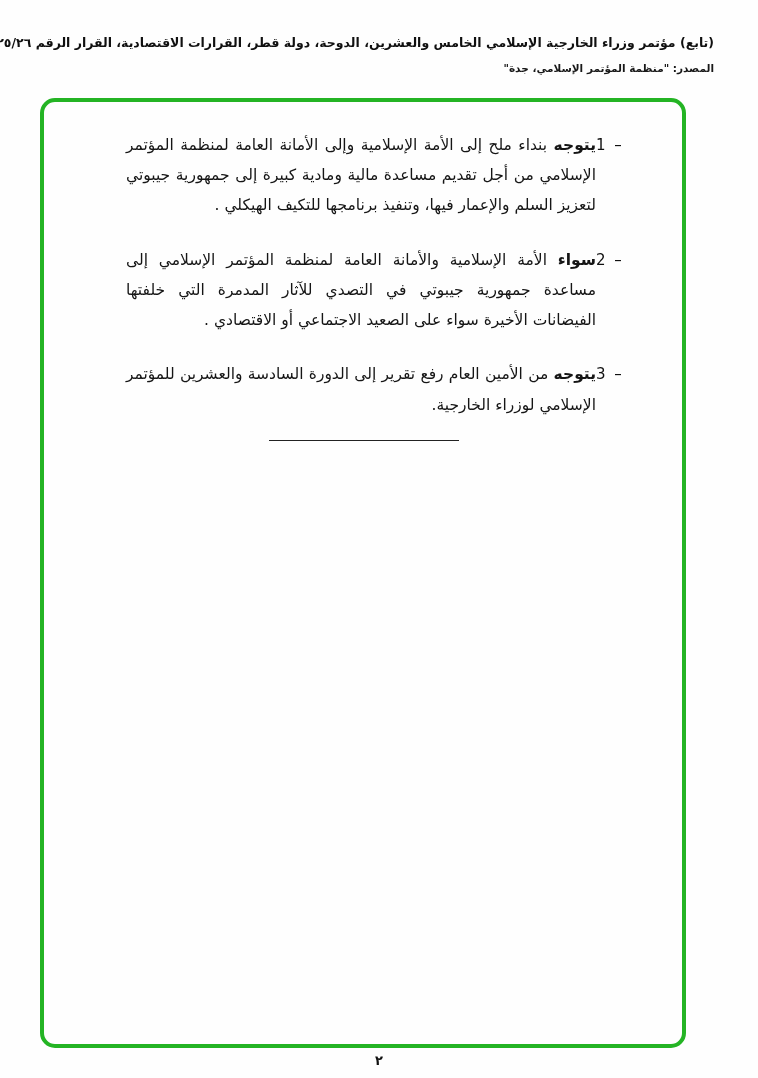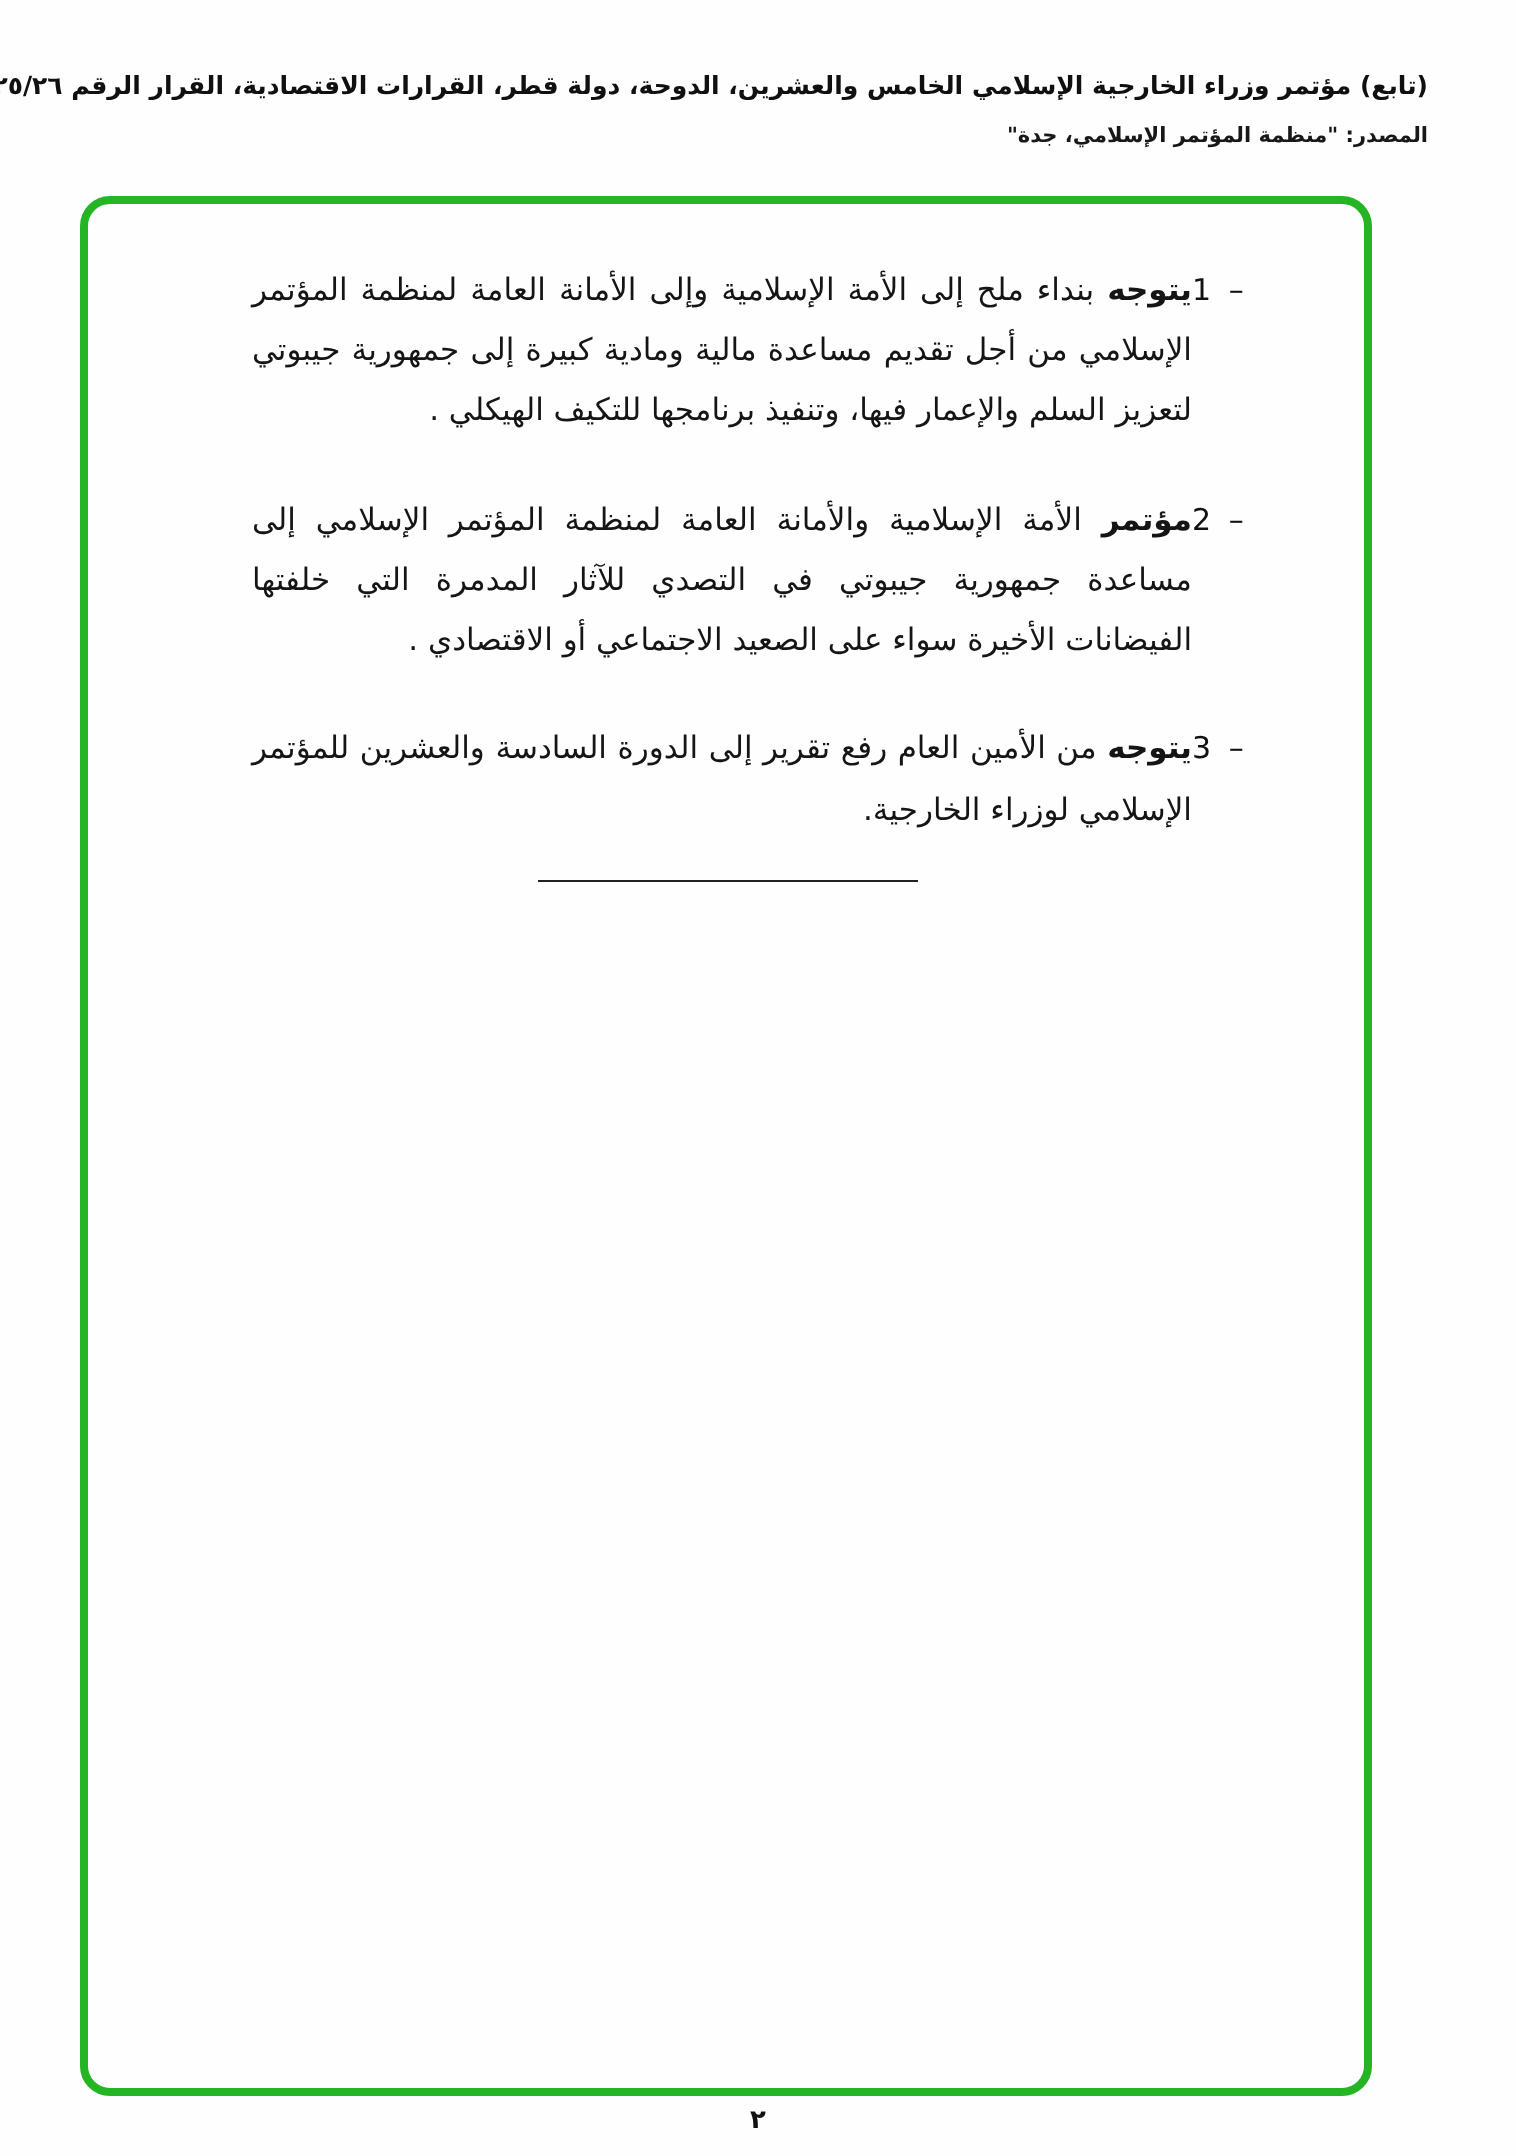--- a/index.html
+++ b/index.html
@@ -118,21 +118,21 @@
 
     <div class="items">
 
       <div class="item">
         <div class="num"><span>1</span> <span>–</span></div>
         <div class="text"><b>يتوجه</b> <span>بنداء ملح إلى الأمة الإسلامية وإلى الأمانة العامة لمنظمة المؤتمر الإسلامي من أجل تقديم مساعدة مالية ومادية كبيرة إلى جمهورية جيبوتي لتعزيز السلم والإعمار فيها، وتنفيذ برنامجها للتكيف الهيكلي .</span></div>
       </div>
 
       <div class="item">
         <div class="num"><span>2</span> <span>–</span></div>
-        <div class="text"><b>مؤتمر</b> <span>الأمة الإسلامية والأمانة العامة لمنظمة المؤتمر الإسلامي إلى مساعدة جمهورية جيبوتي في التصدي للآثار المدمرة التي خلفتها الفيضانات الأخيرة سواء على الصعيد الاجتماعي أو الاقتصادي .</span></div>
+        <div class="text"><b>سواء</b> <span>الأمة الإسلامية والأمانة العامة لمنظمة المؤتمر الإسلامي إلى مساعدة جمهورية جيبوتي في التصدي للآثار المدمرة التي خلفتها الفيضانات الأخيرة سواء على الصعيد الاجتماعي أو الاقتصادي .</span></div>
       </div>
 
       <div class="item">
         <div class="num"><span>3</span> <span>–</span></div>
         <div class="text"><b>يتوجه</b> <span>من الأمين العام رفع تقرير إلى الدورة السادسة والعشرين للمؤتمر الإسلامي لوزراء الخارجية.</span></div>
       </div>
 
     </div>
 
     <div class="separator"></div>

